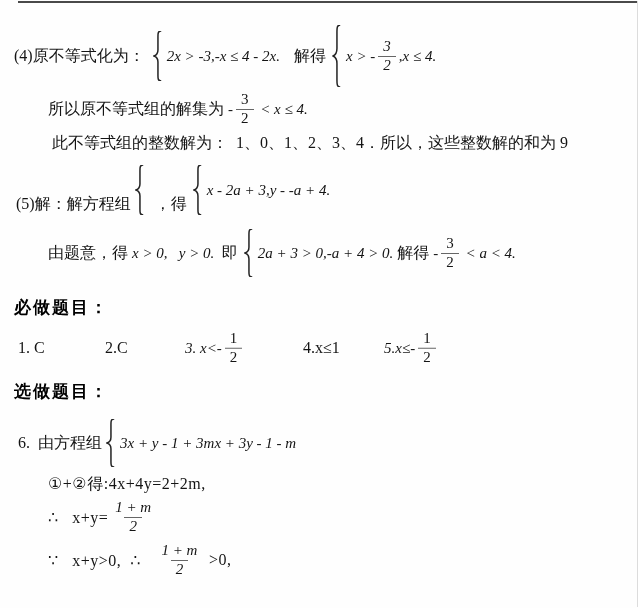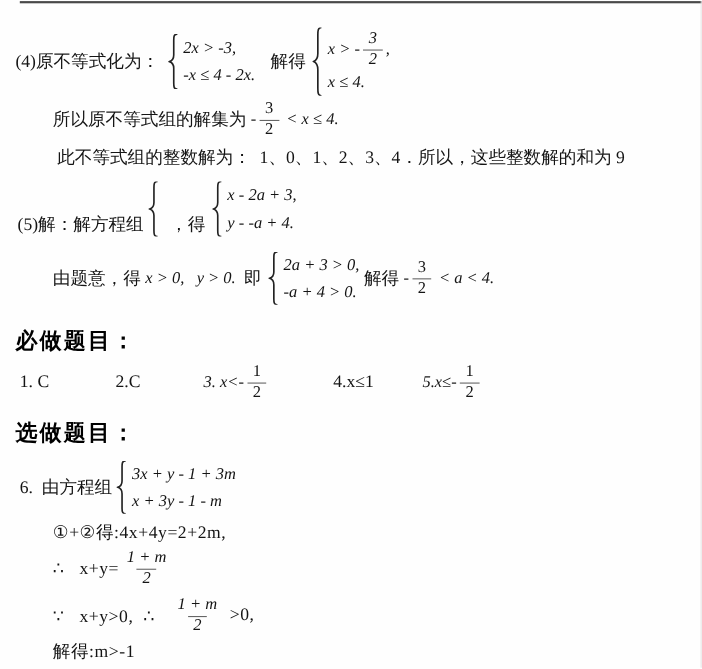--- a/index.html
+++ b/index.html
@@ -11,29 +11,29 @@
   .right-rule { position:absolute; right:0; top:1px; width:1px; height:606px; background:#dcdcdc; }
 
   .line { position:absolute; display:flex; align-items:center; white-space:pre; font-size:16px; }
   .cjk { font-family:"Liberation Serif", serif; }
   .math { font-style:italic; font-family:"Liberation Serif","DejaVu Serif", serif; font-size:15px; }
   .up { font-style:normal; font-family:"Liberation Serif","DejaVu Sans", serif; }
 
   .sys { display:flex; align-items:center; }
   .brace { flex:none; margin-right:3px; }
   .brace path { stroke:#222; fill:none; stroke-width:1.5; vector-effect:non-scaling-stroke; }
-  .rows { display:flex; flex-direction:column; row-gap:7px; }
+  .rows { display:flex; flex-direction:row; row-gap:7px; }
   .rows .r { display:flex; align-items:center; line-height:1.2; white-space:pre; }
 
   .frac { display:inline-flex; flex-direction:column; align-items:center; line-height:1.05;
           font-size:15px; margin:0 3px; text-align:center; }
   .frac .num { padding:0 4px 1px; }
   .frac .den { border-top:1px solid #666; padding:1px 5px 0; }
 
-  .heading { font-weight:bold; font-size:20px; letter-spacing:2px; color:#000; }
+  .heading { font-weight:bold; font-size:17px; letter-spacing:2px; color:#000; }
   .ans { position:absolute; top:50%; transform:translateY(-50%); display:inline-flex; align-items:center; }
   .wide { letter-spacing:0.5px; }
 </style>
 </head>
 <body>
 
 <div class="page">
   <div class="top-rule"></div>
   <div class="right-rule"></div>
 
@@ -177,16 +177,13 @@
 
   <div class="line" style="left:48px; top:543px;">
     <span class="up wide">∵   x+y&gt;0,  ∴   </span>
     <span class="frac math">
       <span class="num">1 + m</span>
       <span class="den">2</span>
     </span>
     <span class="up wide"> &gt;0,</span>
   </div>
 
-  <div class="line" style="left:48px; top:582px;">
-    <span class="up wide">解得:m&gt;-1</span>
-  </div>
 </div>
 
 </body></html>

